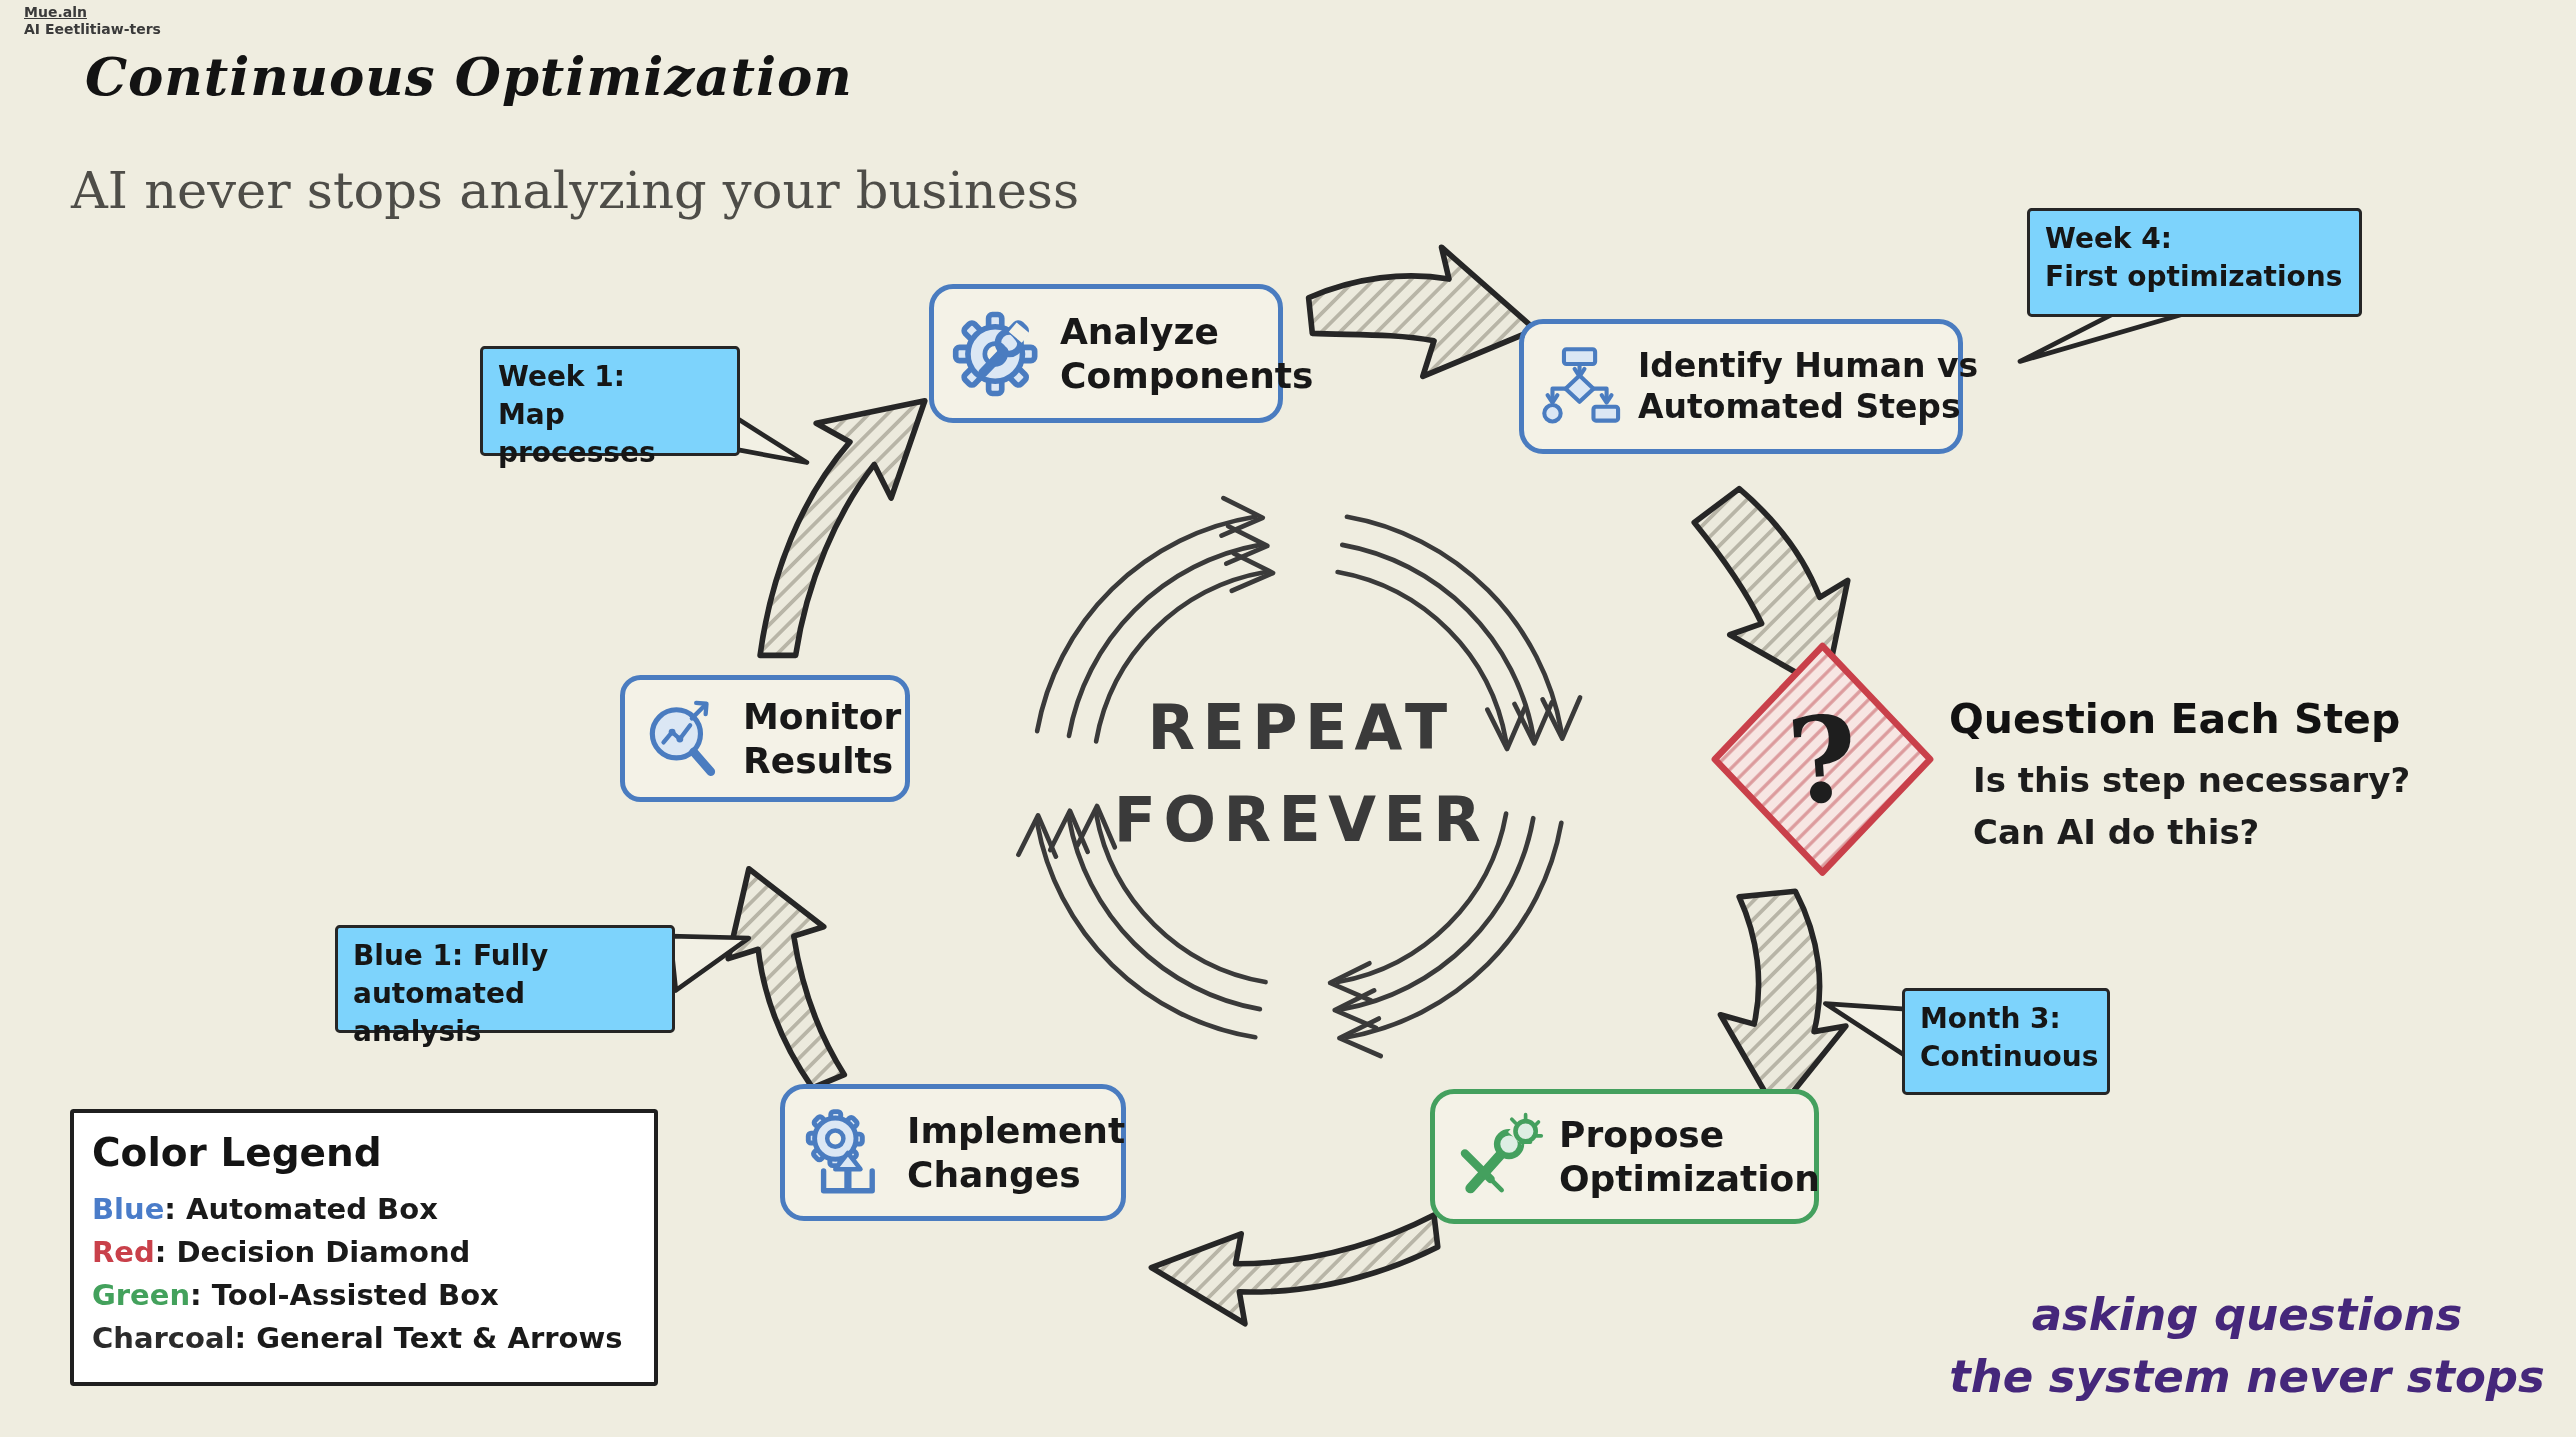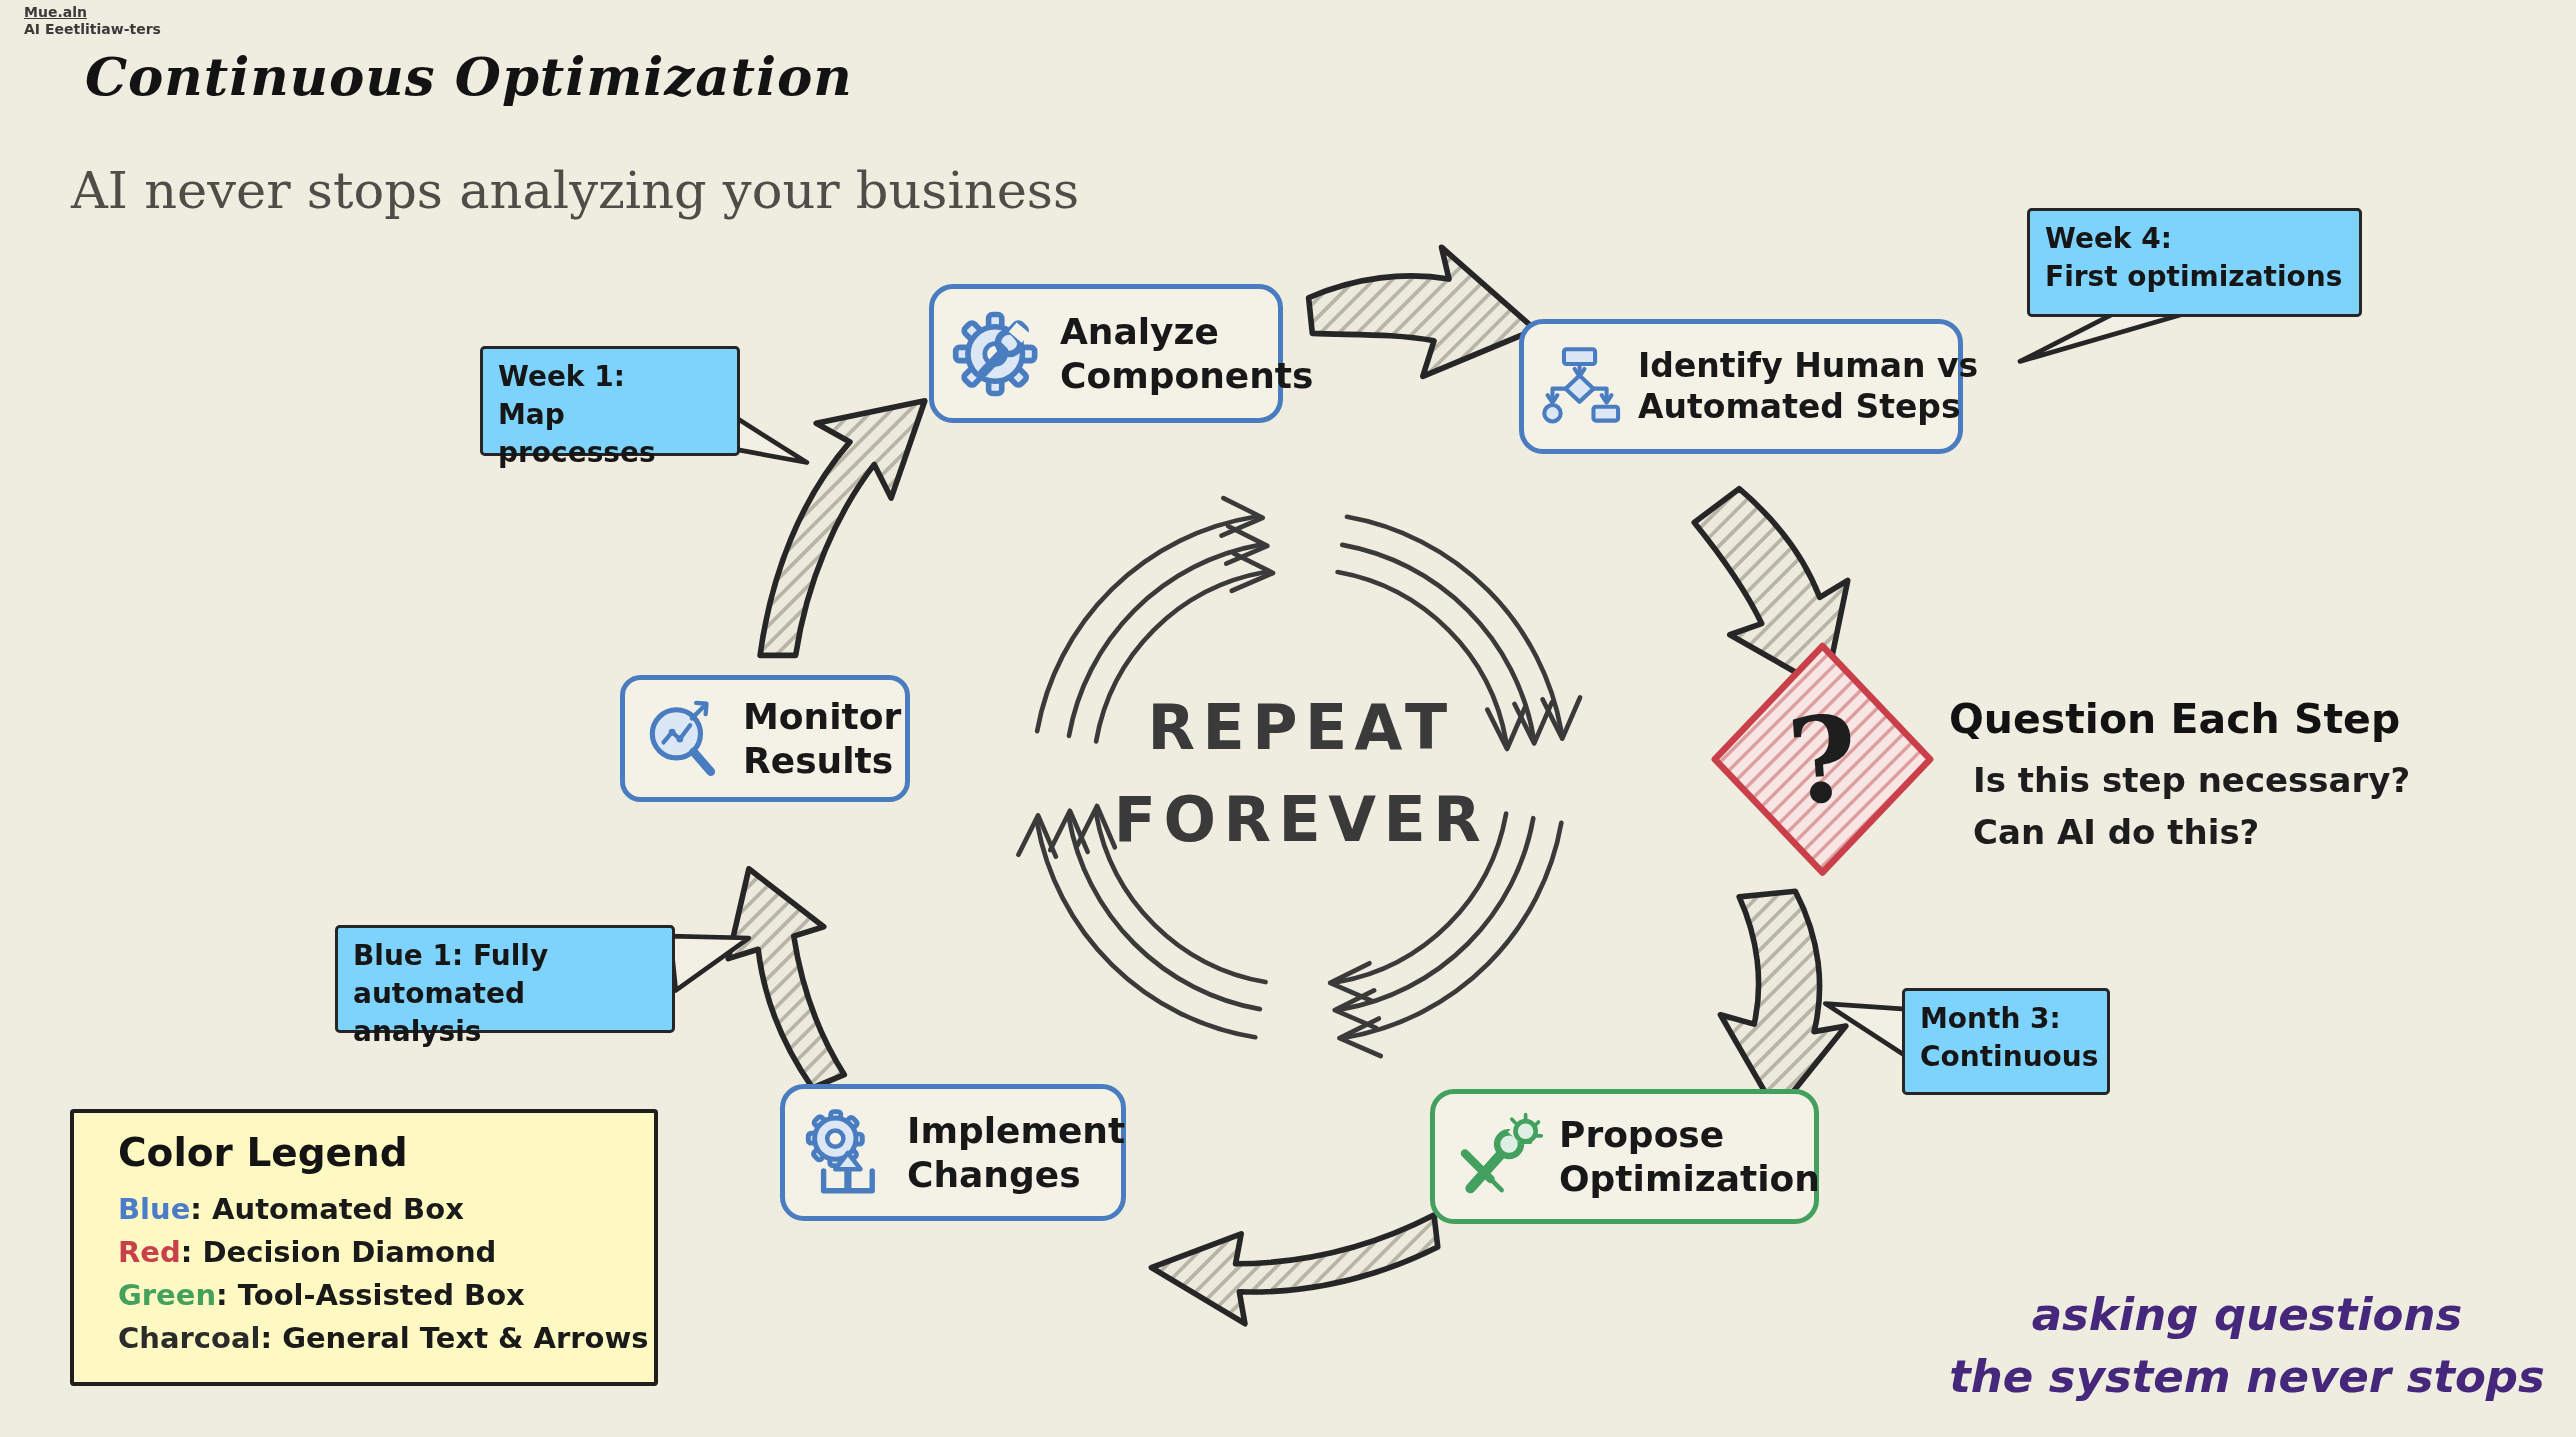--- a/index.html
+++ b/index.html
@@ -41,22 +41,22 @@
   .callout-week4 {left:2027px;top:208px; width:335px; height:109px;font-size:28px;}
   .callout-month3{left:1902px;top:988px;width:208px; height:107px;font-size:28px;}
   .callout-year1 {left:335px; top:925px; width:340px; height:108px;font-size:28px;}
 
   
   .q-title{position:absolute;left:1949px;top:695px;font-size:41px;font-weight:bold;color:#121212;white-space:nowrap;}
   .q-sub1 {position:absolute;left:1973px;top:760px;font-size:34px;font-weight:bold;color:#1d1d1d;white-space:nowrap;}
   .q-sub2 {position:absolute;left:1973px;top:812px;font-size:34px;font-weight:bold;color:#1d1d1d;white-space:nowrap;}
 
   
-  .legend{position:absolute;left:70px;top:1109px;width:588px;height:277px;background:#fef9c3;
-          border:4.7px solid #1f1f1f;border-radius:3.7px;box-sizing:border-box;padding:17px 44px;}
+  .legend{position:absolute;left:70px;top:1109px;width:588px;height:277px;background:#ffffff;
+          border:4.7px solid #1f1f1f;border-radius:3.7px;box-sizing:border-box;padding:17px 18px;}
   .legend .lg-title{font-size:39px;font-weight:bold;color:#141414;margin-bottom:13px;}
   .legend .lg-item{font-size:29px;font-weight:bold;color:#1a1a1a;line-height:1.48;white-space:nowrap;}
 
   
   .footer-note{position:absolute;left:1938px;top:1284px;width:618px;text-align:center;
                font-size:45px;font-weight:bold;font-style:italic;line-height:1.38;}
 </style>
 </head>
 <body>
 

